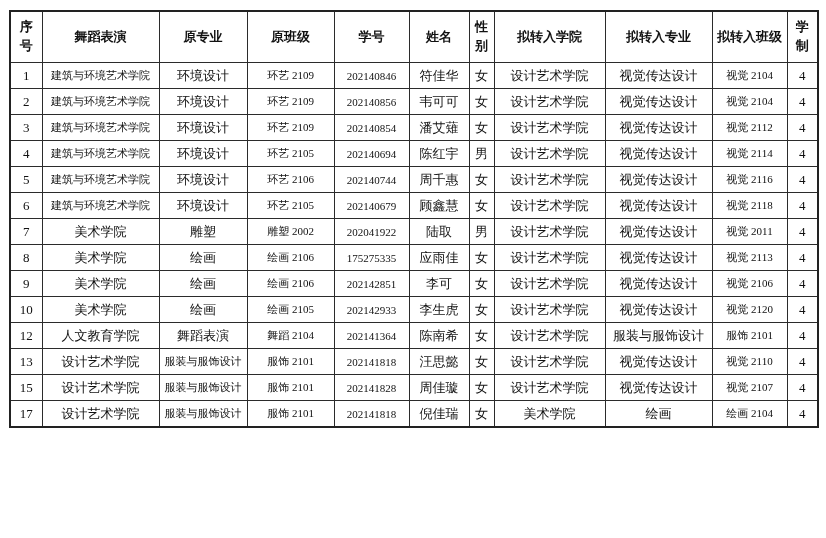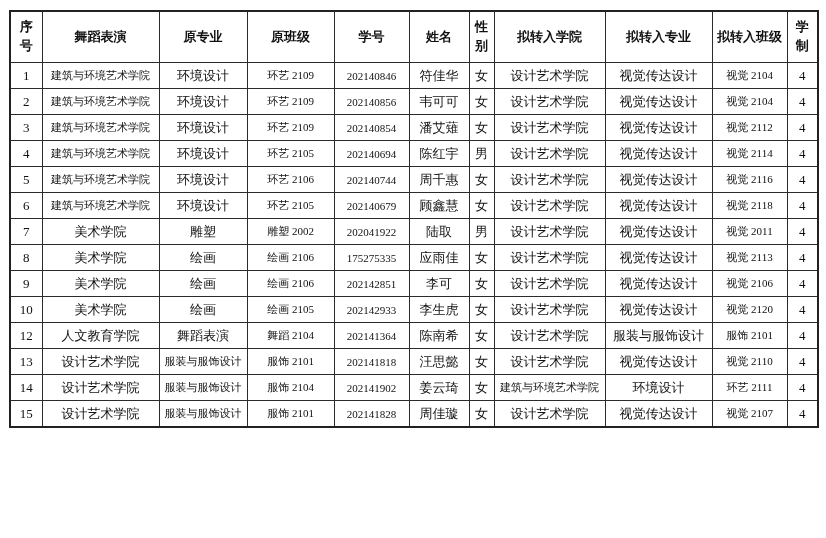--- a/index.html
+++ b/index.html
@@ -239,40 +239,40 @@
           <td class="tight">服饰 2101</td>
           <td class="tight">202141818</td>
           <td>汪思懿</td>
           <td>女</td>
           <td>设计艺术学院</td>
           <td>视觉传达设计</td>
           <td class="tight">视觉 2110</td>
           <td>4</td>
         </tr>
         <tr>
-          <td>14</td>
-          <td>设计艺术学院</td>
-          <td class="tight">服装与服饰设计</td>
-          <td class="tight">服饰 2104</td>
-          <td class="tight">202141902</td>
-          <td>姜云琦</td>
-          <td>女</td>
-          <td class="tight">建筑与环境艺术学院</td>
-          <td>环境设计</td>
-          <td class="tight">环艺 2111</td>
-          <td>4</td>
-        </tr>
-        <tr>
           <td>15</td>
           <td>设计艺术学院</td>
           <td class="tight">服装与服饰设计</td>
           <td class="tight">服饰 2101</td>
           <td class="tight">202141828</td>
           <td>周佳璇</td>
           <td>女</td>
           <td>设计艺术学院</td>
           <td>视觉传达设计</td>
           <td class="tight">视觉 2107</td>
+          <td>4</td>
+        </tr>
+        <tr>
+          <td>17</td>
+          <td>设计艺术学院</td>
+          <td class="tight">服装与服饰设计</td>
+          <td class="tight">服饰 2101</td>
+          <td class="tight">202141818</td>
+          <td>倪佳瑞</td>
+          <td>女</td>
+          <td>美术学院</td>
+          <td>绘画</td>
+          <td class="tight">绘画 2104</td>
           <td>4</td>
         </tr>
       </tbody>
   </table>
 </div>
 
 </body></html>

